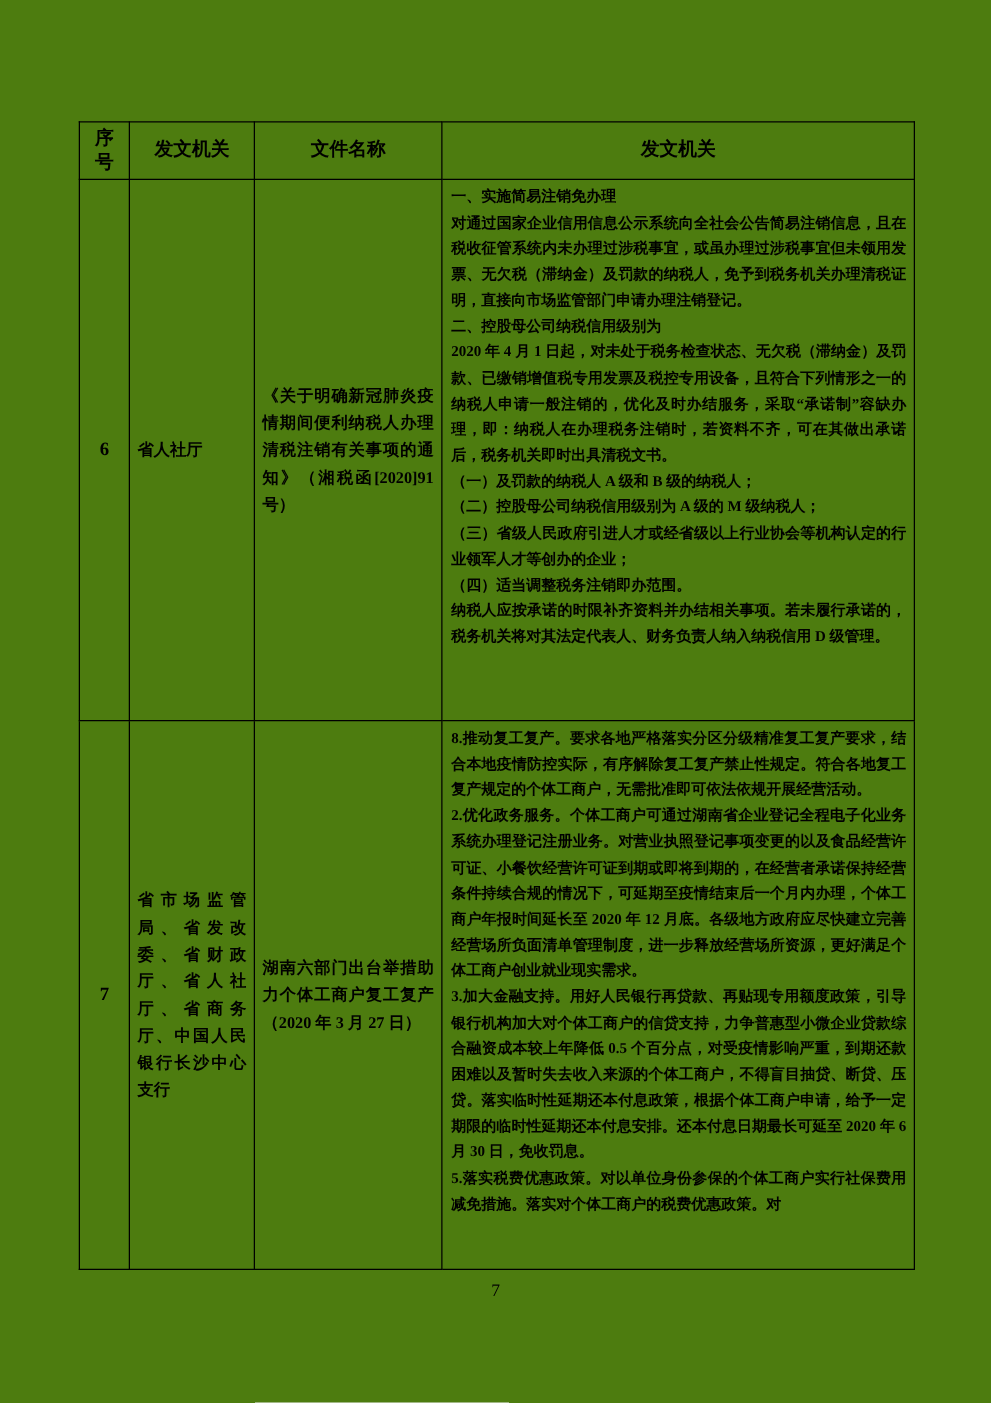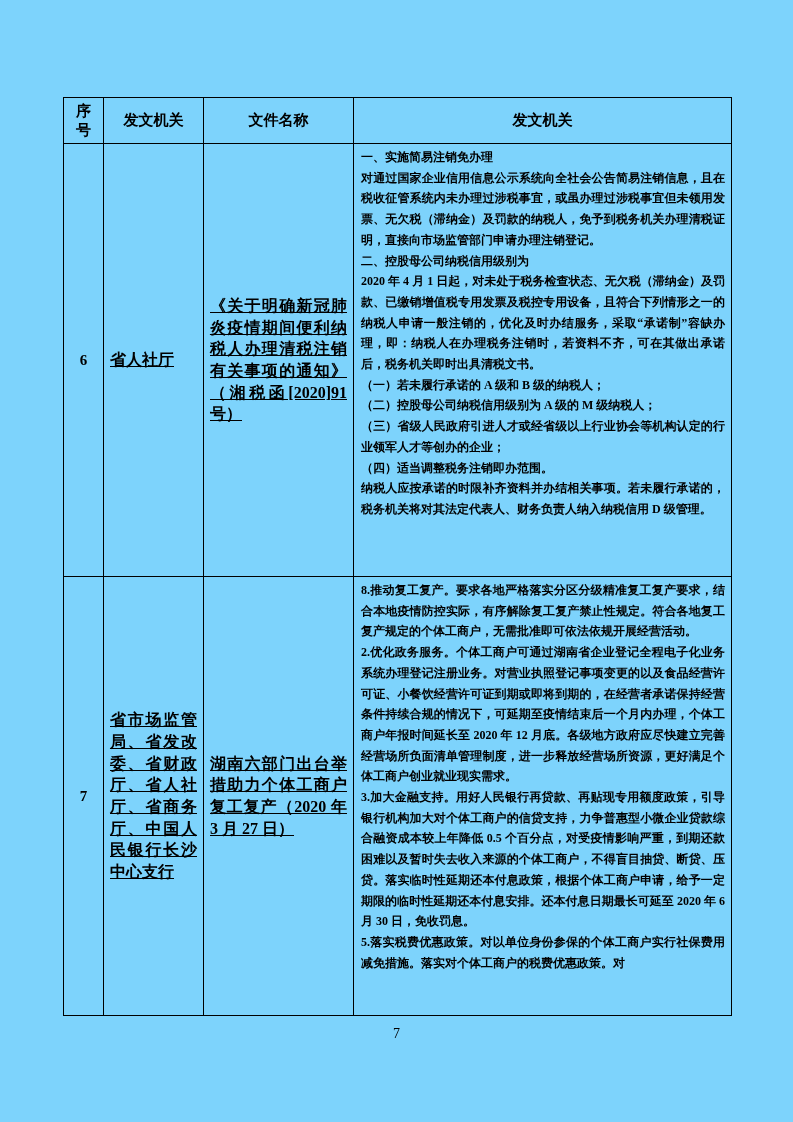--- a/index.html
+++ b/index.html
@@ -2,21 +2,21 @@
 <html><head>
 <meta charset="utf-8">
 <style>
   * { margin: 0; padding: 0; box-sizing: border-box; }
   html, body { background: #e8e8e8; }
   body { font-family: "Liberation Serif", serif; }
   .sheet {
     position: relative;
     width: 793px;
     height: 1122px;
-    background: #7dd3fc;
+    background: #4d7c0f;
     margin: 0 auto;
     overflow: hidden;
     color: #000;
     font-weight: bold;
   }
   table.doc-table {
     position: absolute;
     left: 63px;
     top: 97px;
     width: 668px;
@@ -38,23 +38,22 @@
   }
   .hdr-narrow { width: 18px; margin: 0 auto; }
   td.c-index {
     text-align: center;
     vertical-align: middle;
     font-size: 15px;
   }
   td.c-agency, td.c-doc {
     vertical-align: middle;
     padding: 2px 6px;
-    font-size: 16px;
+    font-size: 13px;
     line-height: 21.7px;
-    text-decoration: underline;
   }
   td.c-agency div, td.c-doc div {
     text-align: justify;
   }
   td.c-content {
     vertical-align: top;
     padding: 3px 6px 3px 7px;
     font-size: 12px;
     line-height: 20.7px;
   }
@@ -103,21 +102,21 @@
           <div>省人社厅</div>
         </td>
         <td class="c-doc">
           <div>《关于明确新冠肺炎疫情期间便利纳税人办理清税注销有关事项的通知》（湘税函[2020]91 号）</div>
         </td>
         <td class="c-content">
             <div class="para">一、实施简易注销免办理</div>
             <div class="para">对通过国家企业信用信息公示系统向全社会公告简易注销信息，且在税收征管系统内未办理过涉税事宜，或虽办理过涉税事宜但未领用发票、无欠税（滞纳金）及罚款的纳税人，免予到税务机关办理清税证明，直接向市场监管部门申请办理注销登记。</div>
             <div class="para">二、控股母公司纳税信用级别为</div>
             <div class="para">2020 年 4 月 1 日起，对未处于税务检查状态、无欠税（滞纳金）及罚款、已缴销增值税专用发票及税控专用设备，且符合下列情形之一的纳税人申请一般注销的，优化及时办结服务，采取“承诺制”容缺办理，即：纳税人在办理税务注销时，若资料不齐，可在其做出承诺后，税务机关即时出具清税文书。</div>
-            <div class="para">（一）若未履行承诺的 A 级和 B 级的纳税人；</div>
+            <div class="para">（一）及罚款的纳税人 A 级和 B 级的纳税人；</div>
             <div class="para">（二）控股母公司纳税信用级别为 A 级的 M 级纳税人；</div>
             <div class="para">（三）省级人民政府引进人才或经省级以上行业协会等机构认定的行业领军人才等创办的企业；</div>
             <div class="para">（四）适当调整税务注销即办范围。</div>
             <div class="para">纳税人应按承诺的时限补齐资料并办结相关事项。若未履行承诺的，税务机关将对其法定代表人、财务负责人纳入纳税信用 D 级管理。</div>
           </td>
       </tr>
       <tr class="row-b">
         <td class="c-index">7</td>
         <td class="c-agency">
           <div>省市场监管局、省发改委、省财政厅、省人社厅、省商务厅、中国人民银行长沙中心支行</div>

